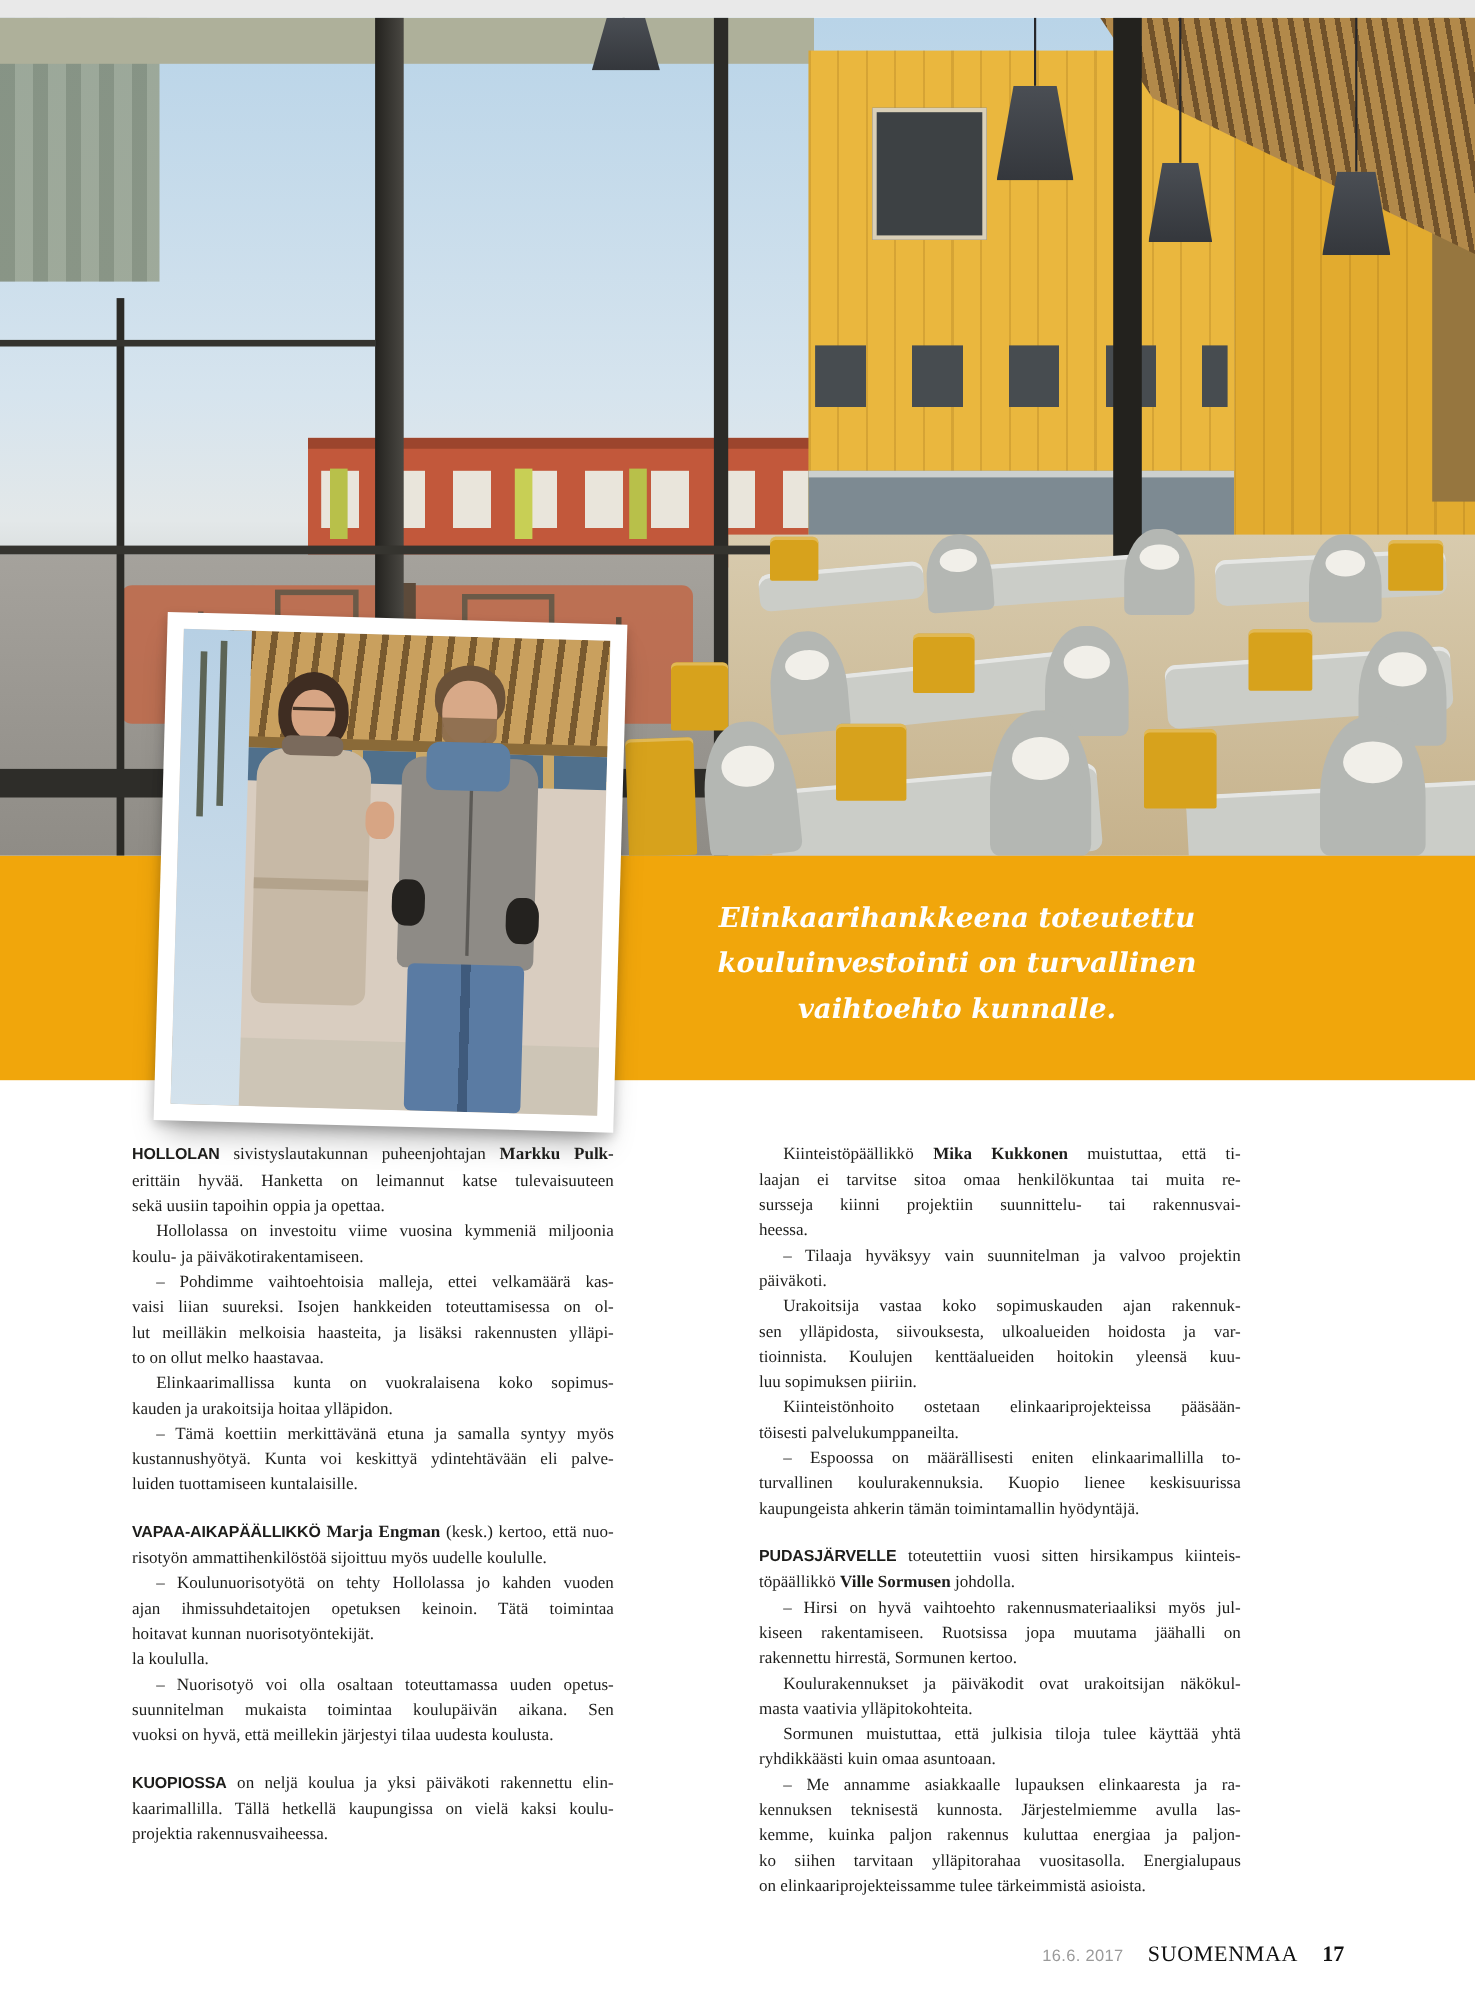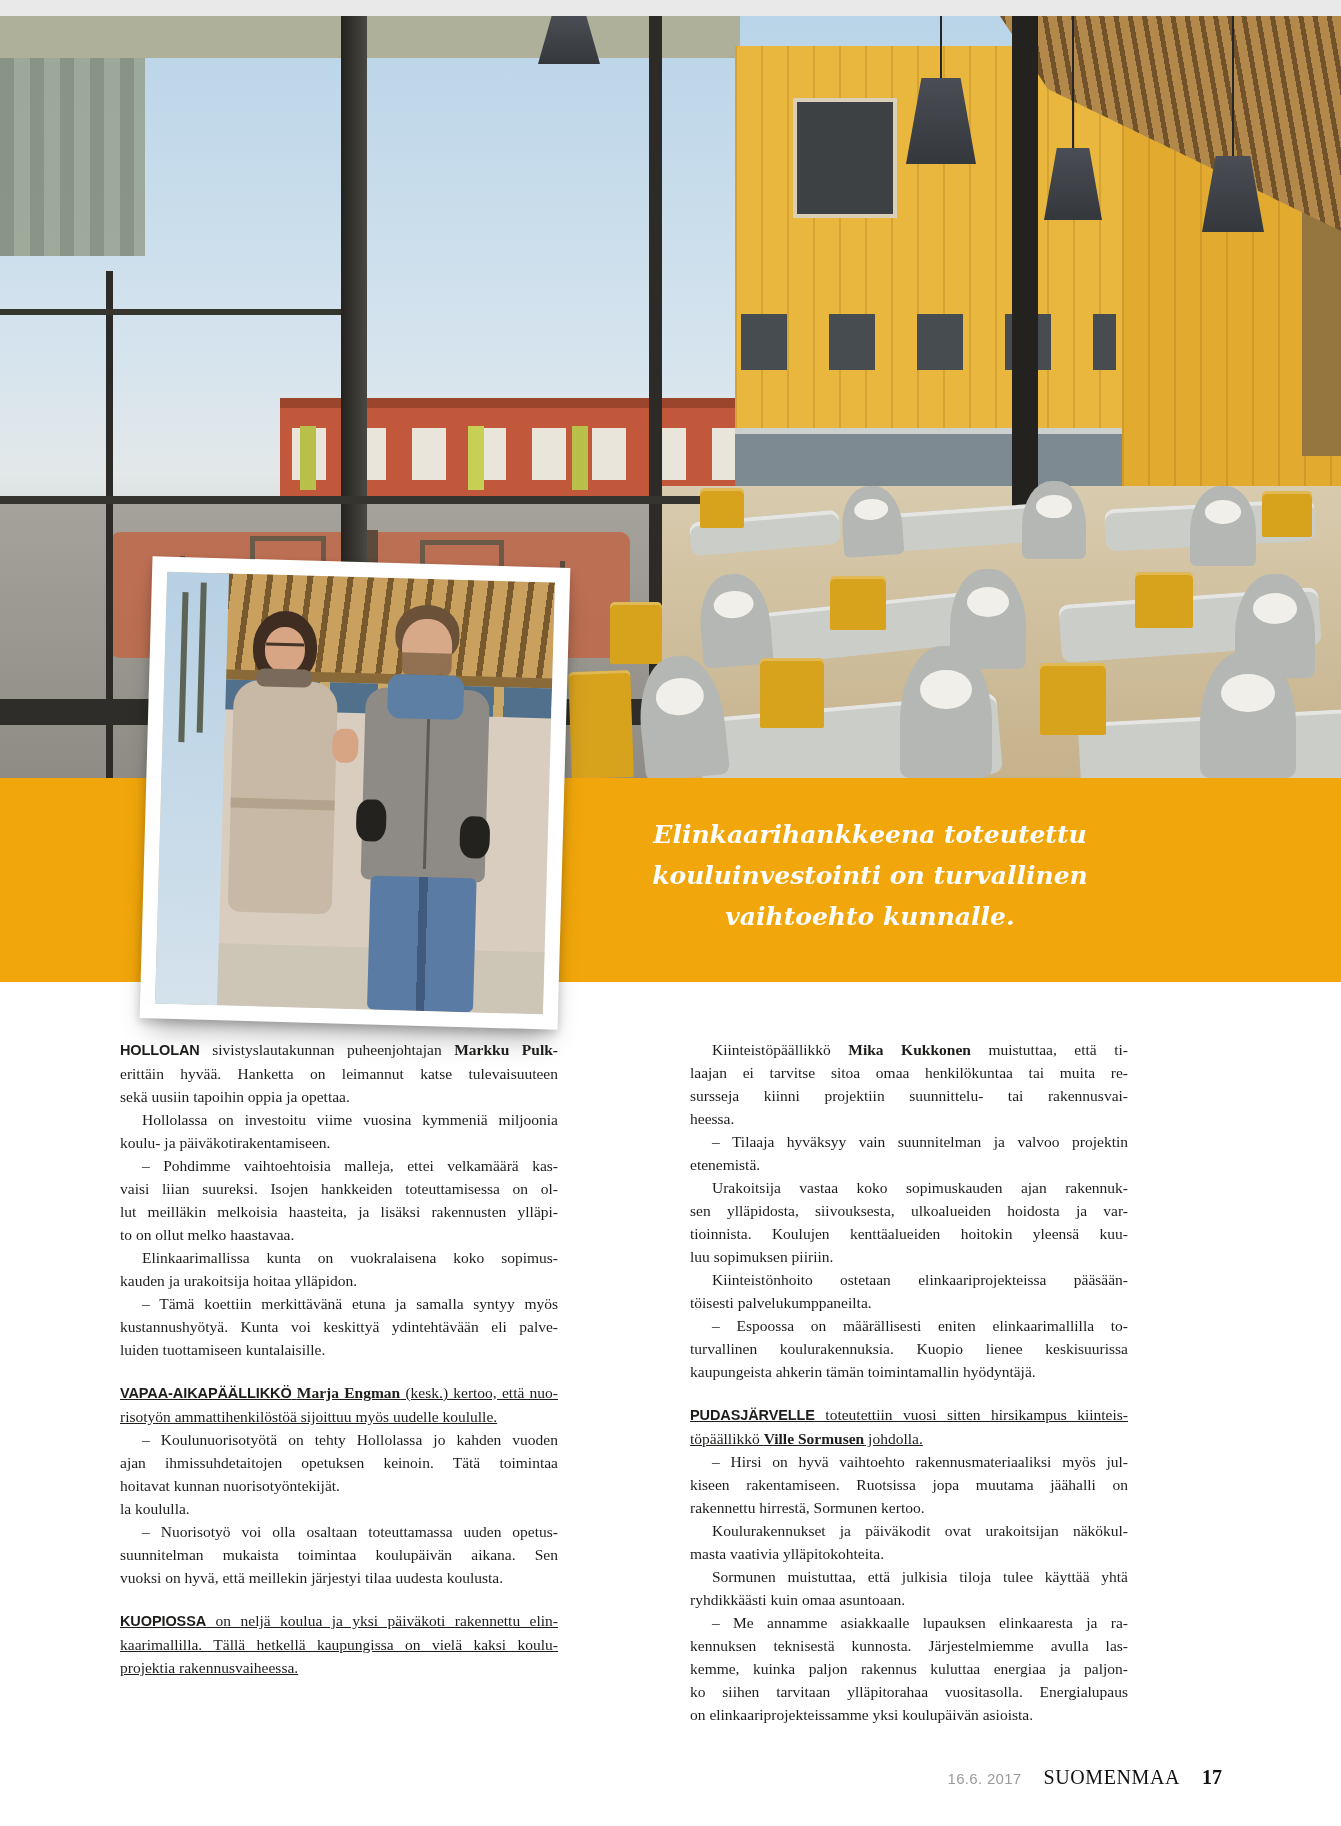--- a/index.html
+++ b/index.html
@@ -81,21 +81,21 @@
   .m-zip{left:50%;top:10px;width:3px;height:170px;background:#5c5a56;}
   .m-glove{width:30px;height:42px;background:#24221f;border-radius:40%;}
   .m-jeans{left:212px;top:298px;width:106px;height:134px;border-radius:6px;
         background:linear-gradient(90deg,#5a7ba3 0 46%,#3f5a7c 46% 54%,#5a7ba3 54%);}
 
   
   .article{position:absolute;top:1022px;left:0;width:1341px;color:#1d1d1b;
            font-size:15.5px;line-height:23px;}
   .colL{position:absolute;left:120px;width:438px;}
   .colR{position:absolute;left:690px;width:438px;}
-  .para.gap{margin-top:20px;text-decoration:underline;}
+  .para.gap{margin-top:20px;}
   .bline{text-align:justify;text-align-last:justify;}
   .bline.end{text-align-last:left;}
   .bline.ind{padding-left:22px;}
   .lead{font-family:"Liberation Sans",sans-serif;font-weight:700;font-size:14.5px;letter-spacing:-.1px;}
   b{font-weight:700;}
 
   
   .footer{position:absolute;top:1750px;left:120px;width:1102px;display:flex;
           justify-content:flex-end;align-items:baseline;gap:22px;}
   .f-date{font-family:"Liberation Sans",sans-serif;font-size:15px;color:#9a9a9a;letter-spacing:.3px;}
@@ -269,21 +269,21 @@
       </div>
     <div class="colR">
         <div class="para">
           <div class="bline ind">Kiinteistöpäällikkö <b>Mika Kukkonen</b> muistuttaa, että ti-</div>
           <div class="bline">laajan ei tarvitse sitoa omaa henkilökuntaa tai muita re-</div>
           <div class="bline">sursseja kiinni projektiin suunnittelu- tai rakennusvai-</div>
           <div class="bline end">heessa.</div>
         </div>
         <div class="para">
           <div class="bline ind">– Tilaaja hyväksyy vain suunnitelman ja valvoo projektin</div>
-          <div class="bline end">etenemistä.</div>
+          <div class="bline end">päiväkoti.</div>
         </div>
         <div class="para">
           <div class="bline ind">Urakoitsija vastaa koko sopimuskauden ajan rakennuk-</div>
           <div class="bline">sen ylläpidosta, siivouksesta, ulkoalueiden hoidosta ja var-</div>
           <div class="bline">tioinnista. Koulujen kenttäalueiden hoitokin yleensä kuu-</div>
           <div class="bline end">luu sopimuksen piiriin.</div>
         </div>
         <div class="para">
           <div class="bline ind">Kiinteistönhoito ostetaan elinkaariprojekteissa pääsään-</div>
           <div class="bline end">töisesti palvelukumppaneilta.</div>
@@ -308,21 +308,21 @@
         </div>
         <div class="para">
           <div class="bline ind">Sormunen muistuttaa, että julkisia tiloja tulee käyttää yhtä</div>
           <div class="bline end">ryhdikkäästi kuin omaa asuntoaan.</div>
         </div>
         <div class="para">
           <div class="bline ind">– Me annamme asiakkaalle lupauksen elinkaaresta ja ra-</div>
           <div class="bline">kennuksen teknisestä kunnosta. Järjestelmiemme avulla las-</div>
           <div class="bline">kemme, kuinka paljon rakennus kuluttaa energiaa ja paljon-</div>
           <div class="bline">ko siihen tarvitaan ylläpitorahaa vuositasolla. Energialupaus</div>
-          <div class="bline end">on elinkaariprojekteissamme yksi koulupäivän asioista.</div>
+          <div class="bline end">on elinkaariprojekteissamme tulee tärkeimmistä asioista.</div>
         </div>
       </div>
   </div>
 
   <div class="footer">
     <span class="f-date">16.6. 2017</span>
     <span class="f-brand">SUOMENMAA</span>
     <span class="f-page">17</span>
   </div>
 

